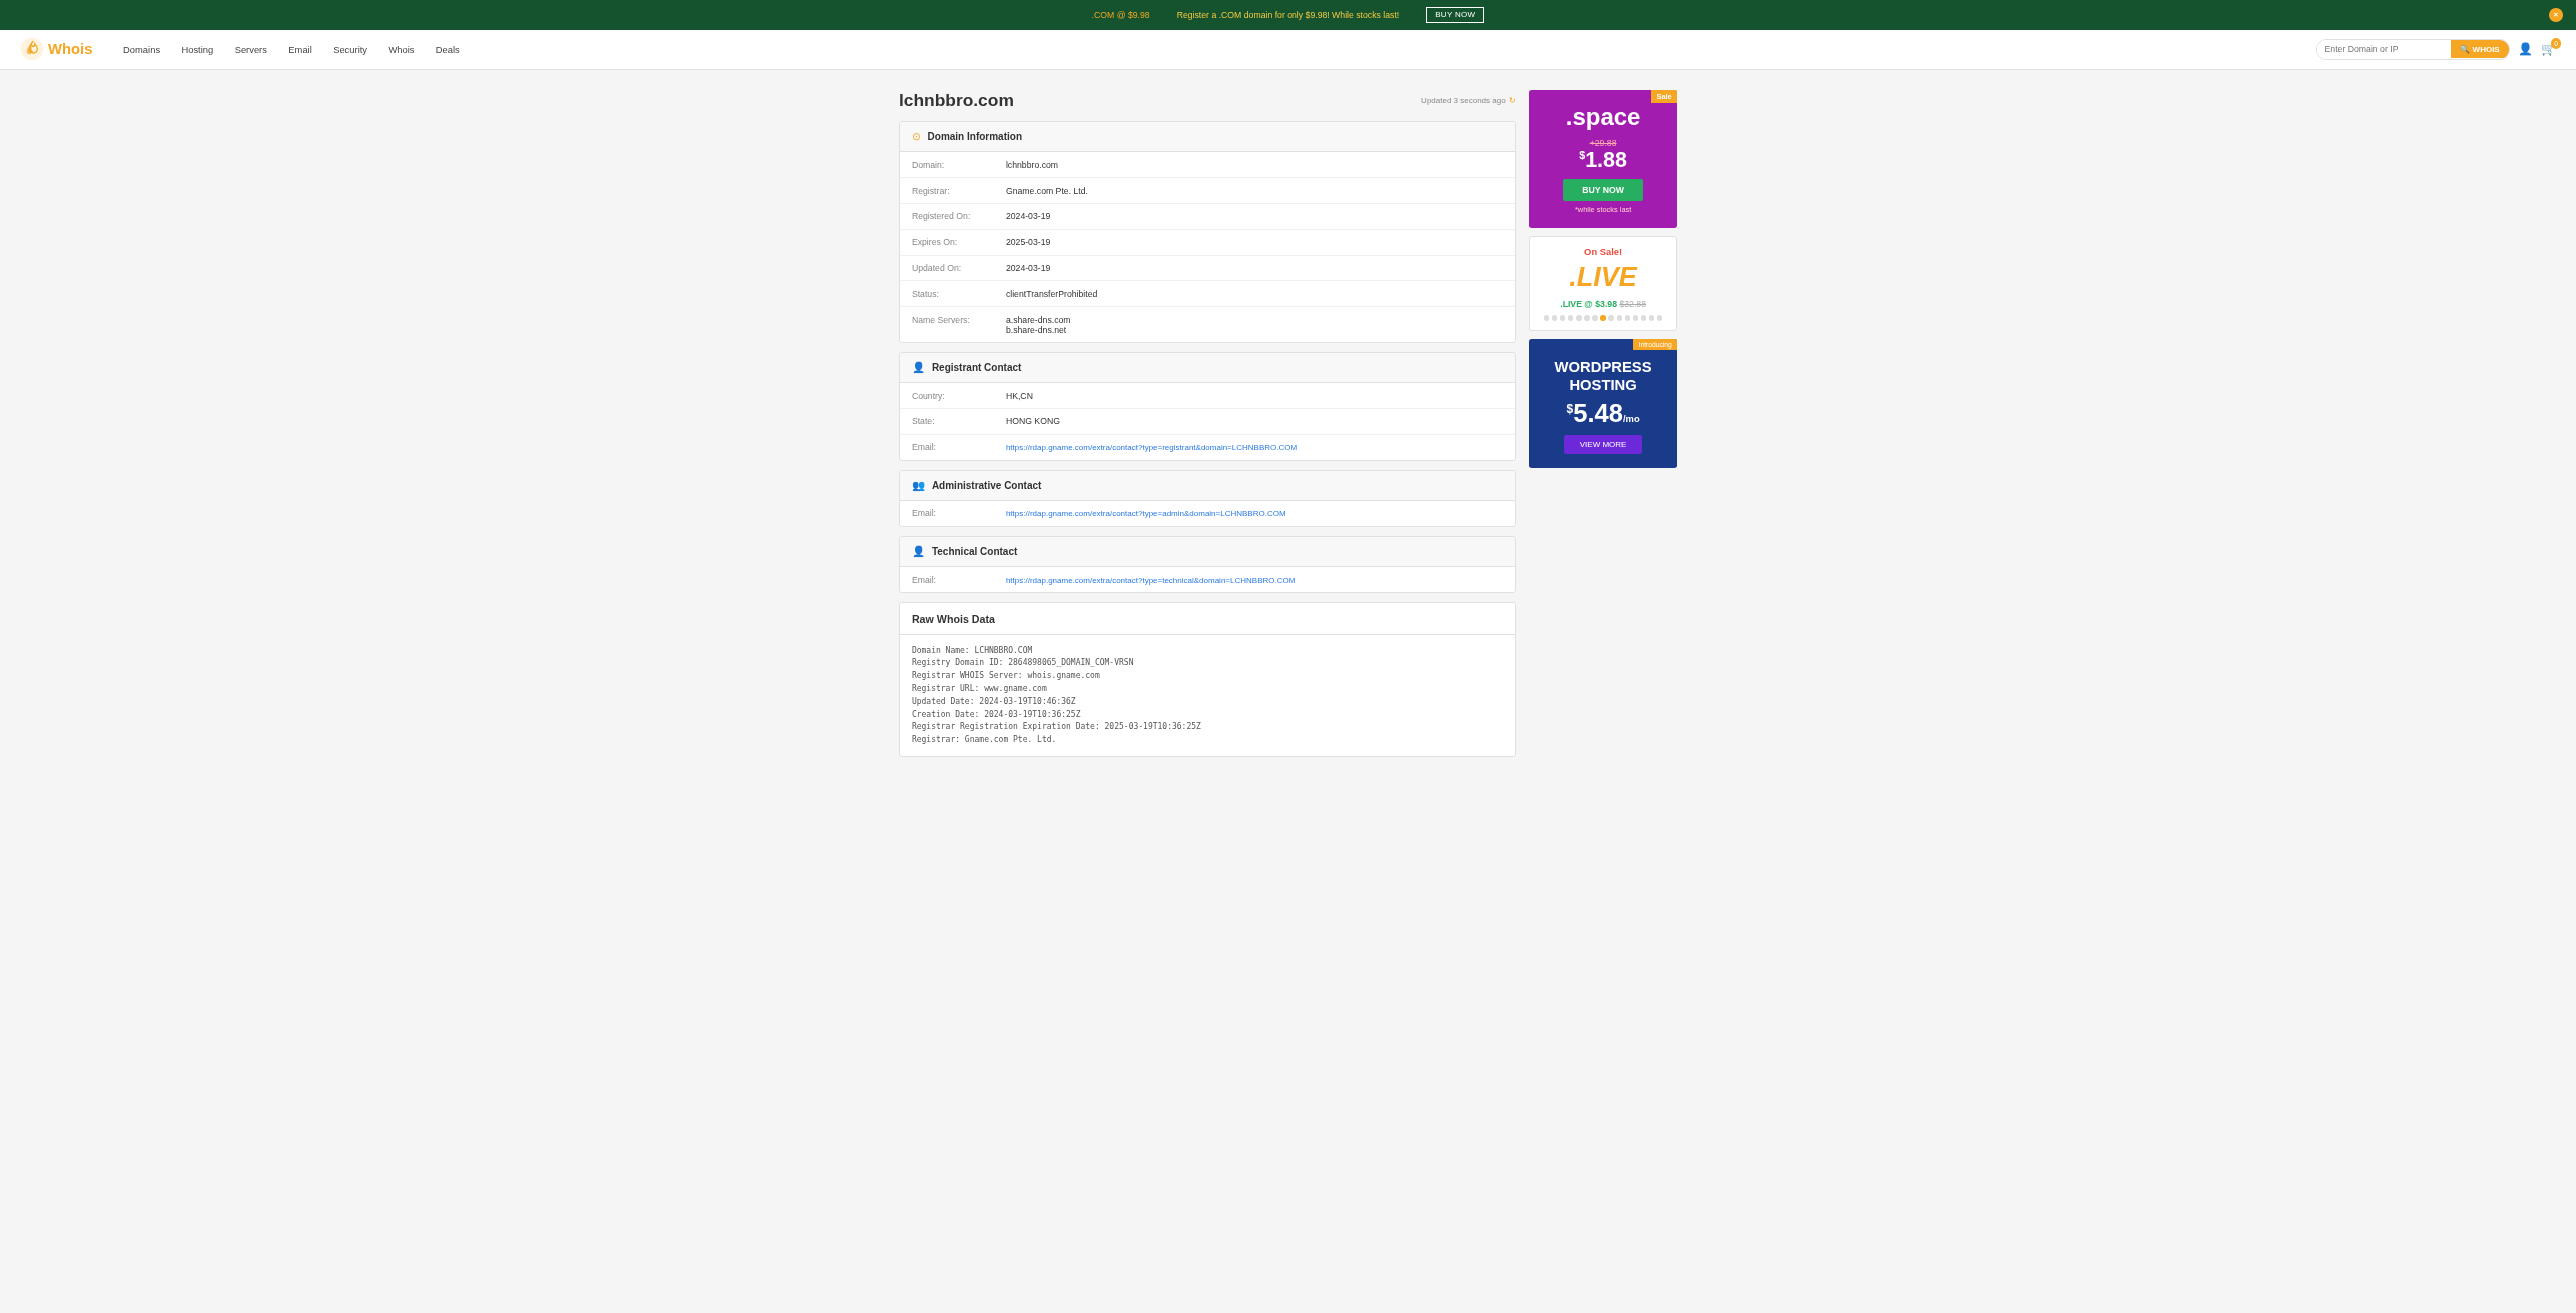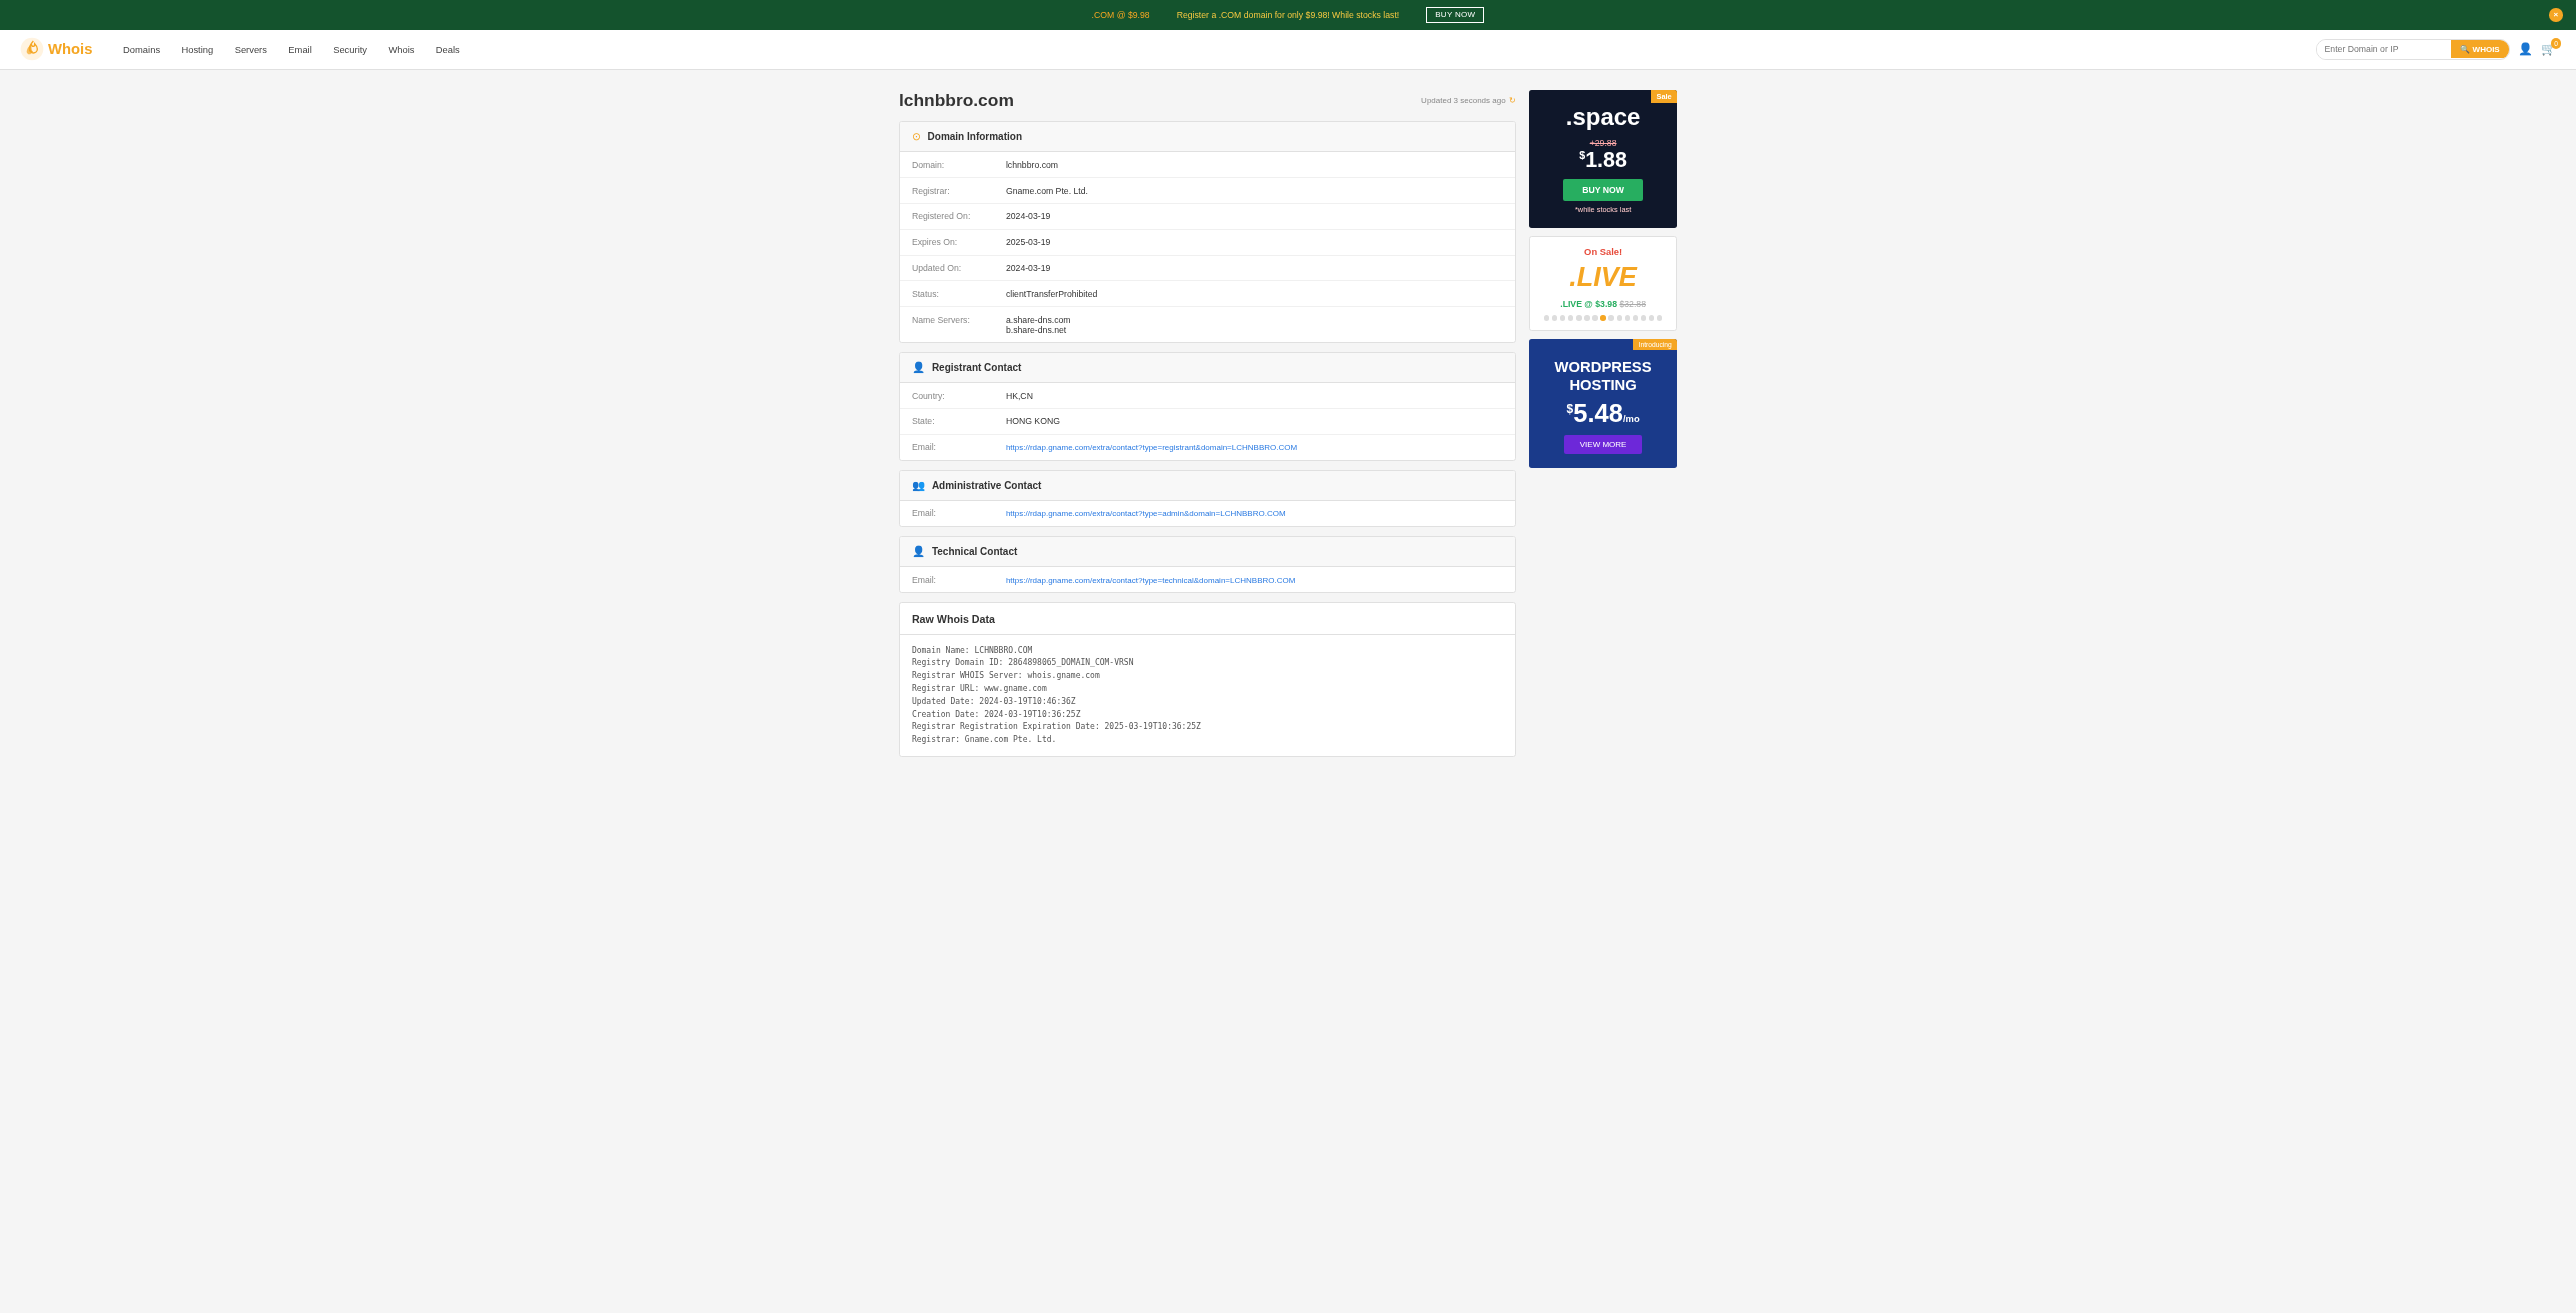--- a/index.html
+++ b/index.html
@@ -271,21 +271,21 @@
       line-height: 1.6;
       white-space: pre-wrap;
     }
 
     
     .ad-space {
       border-radius: 2.7px;
       overflow: hidden;
     }
     .ad-space-red {
-      background: #0f172a;
+      background: #a21caf;
       color: #fff;
       text-align: center;
       padding: 13.4px 9.4px;
       position: relative;
     }
     .sale-badge {
       position: absolute;
       top: 0;
       right: 0;
       background: #f5a623;

